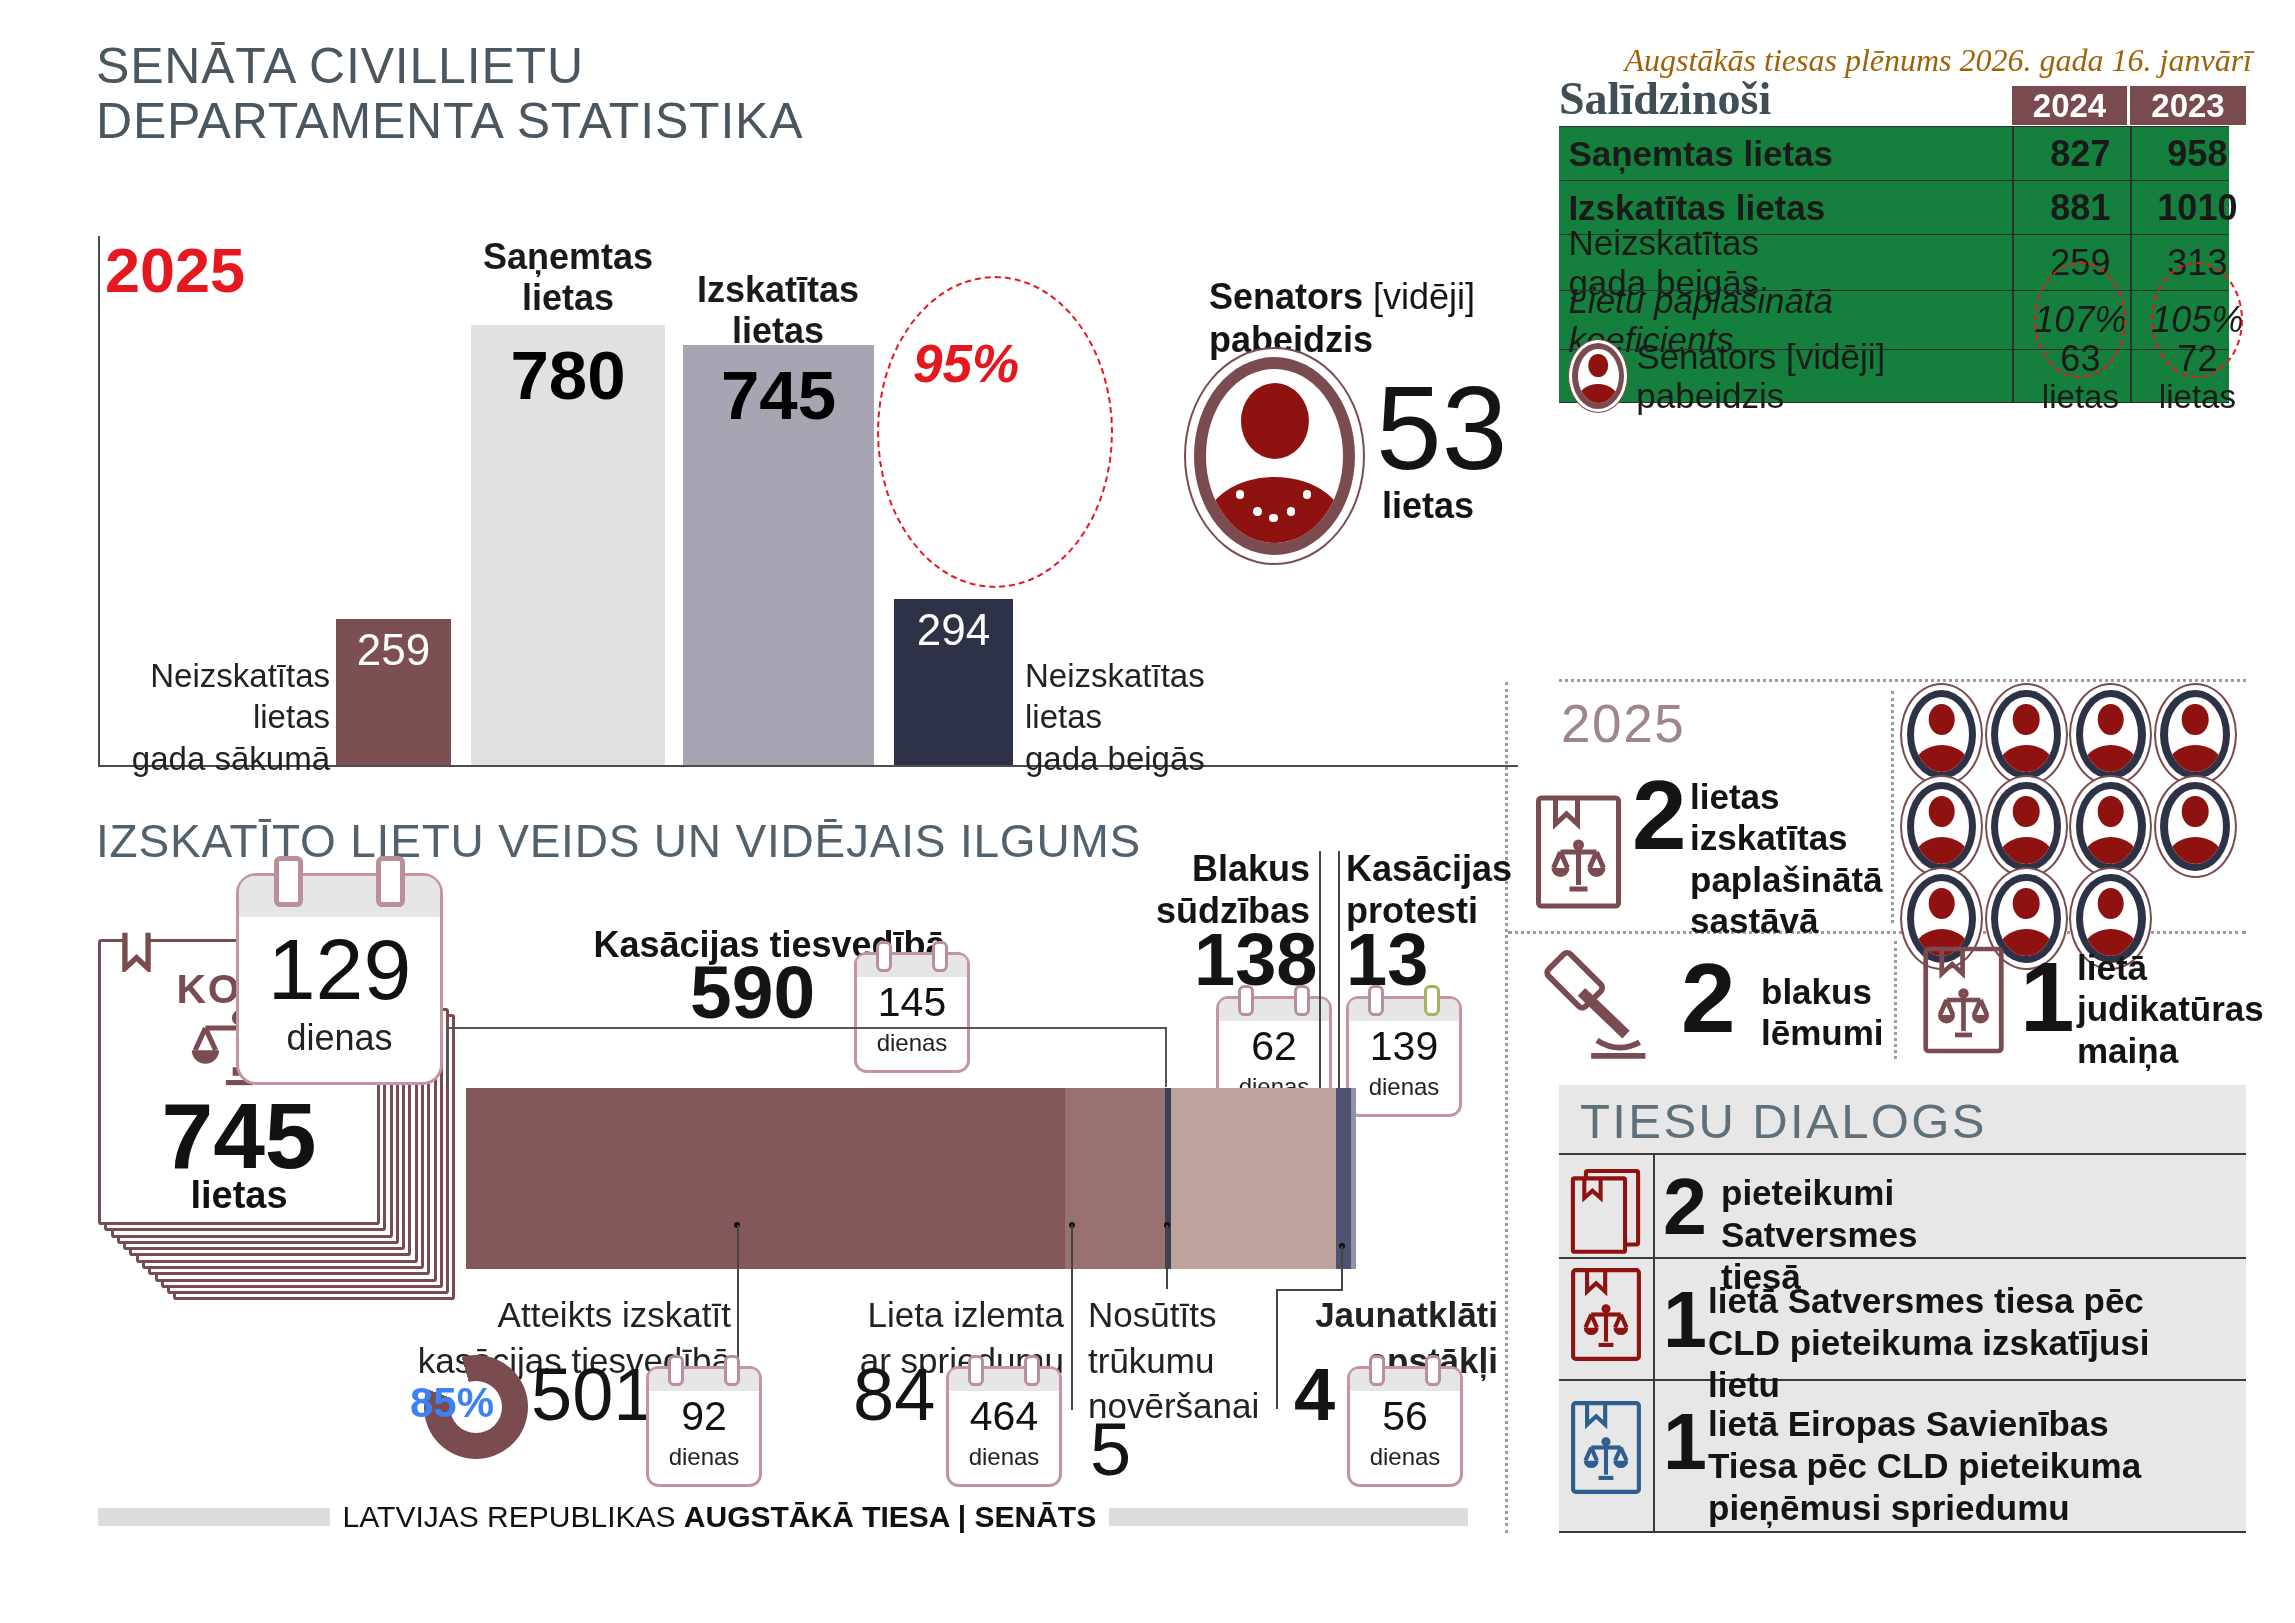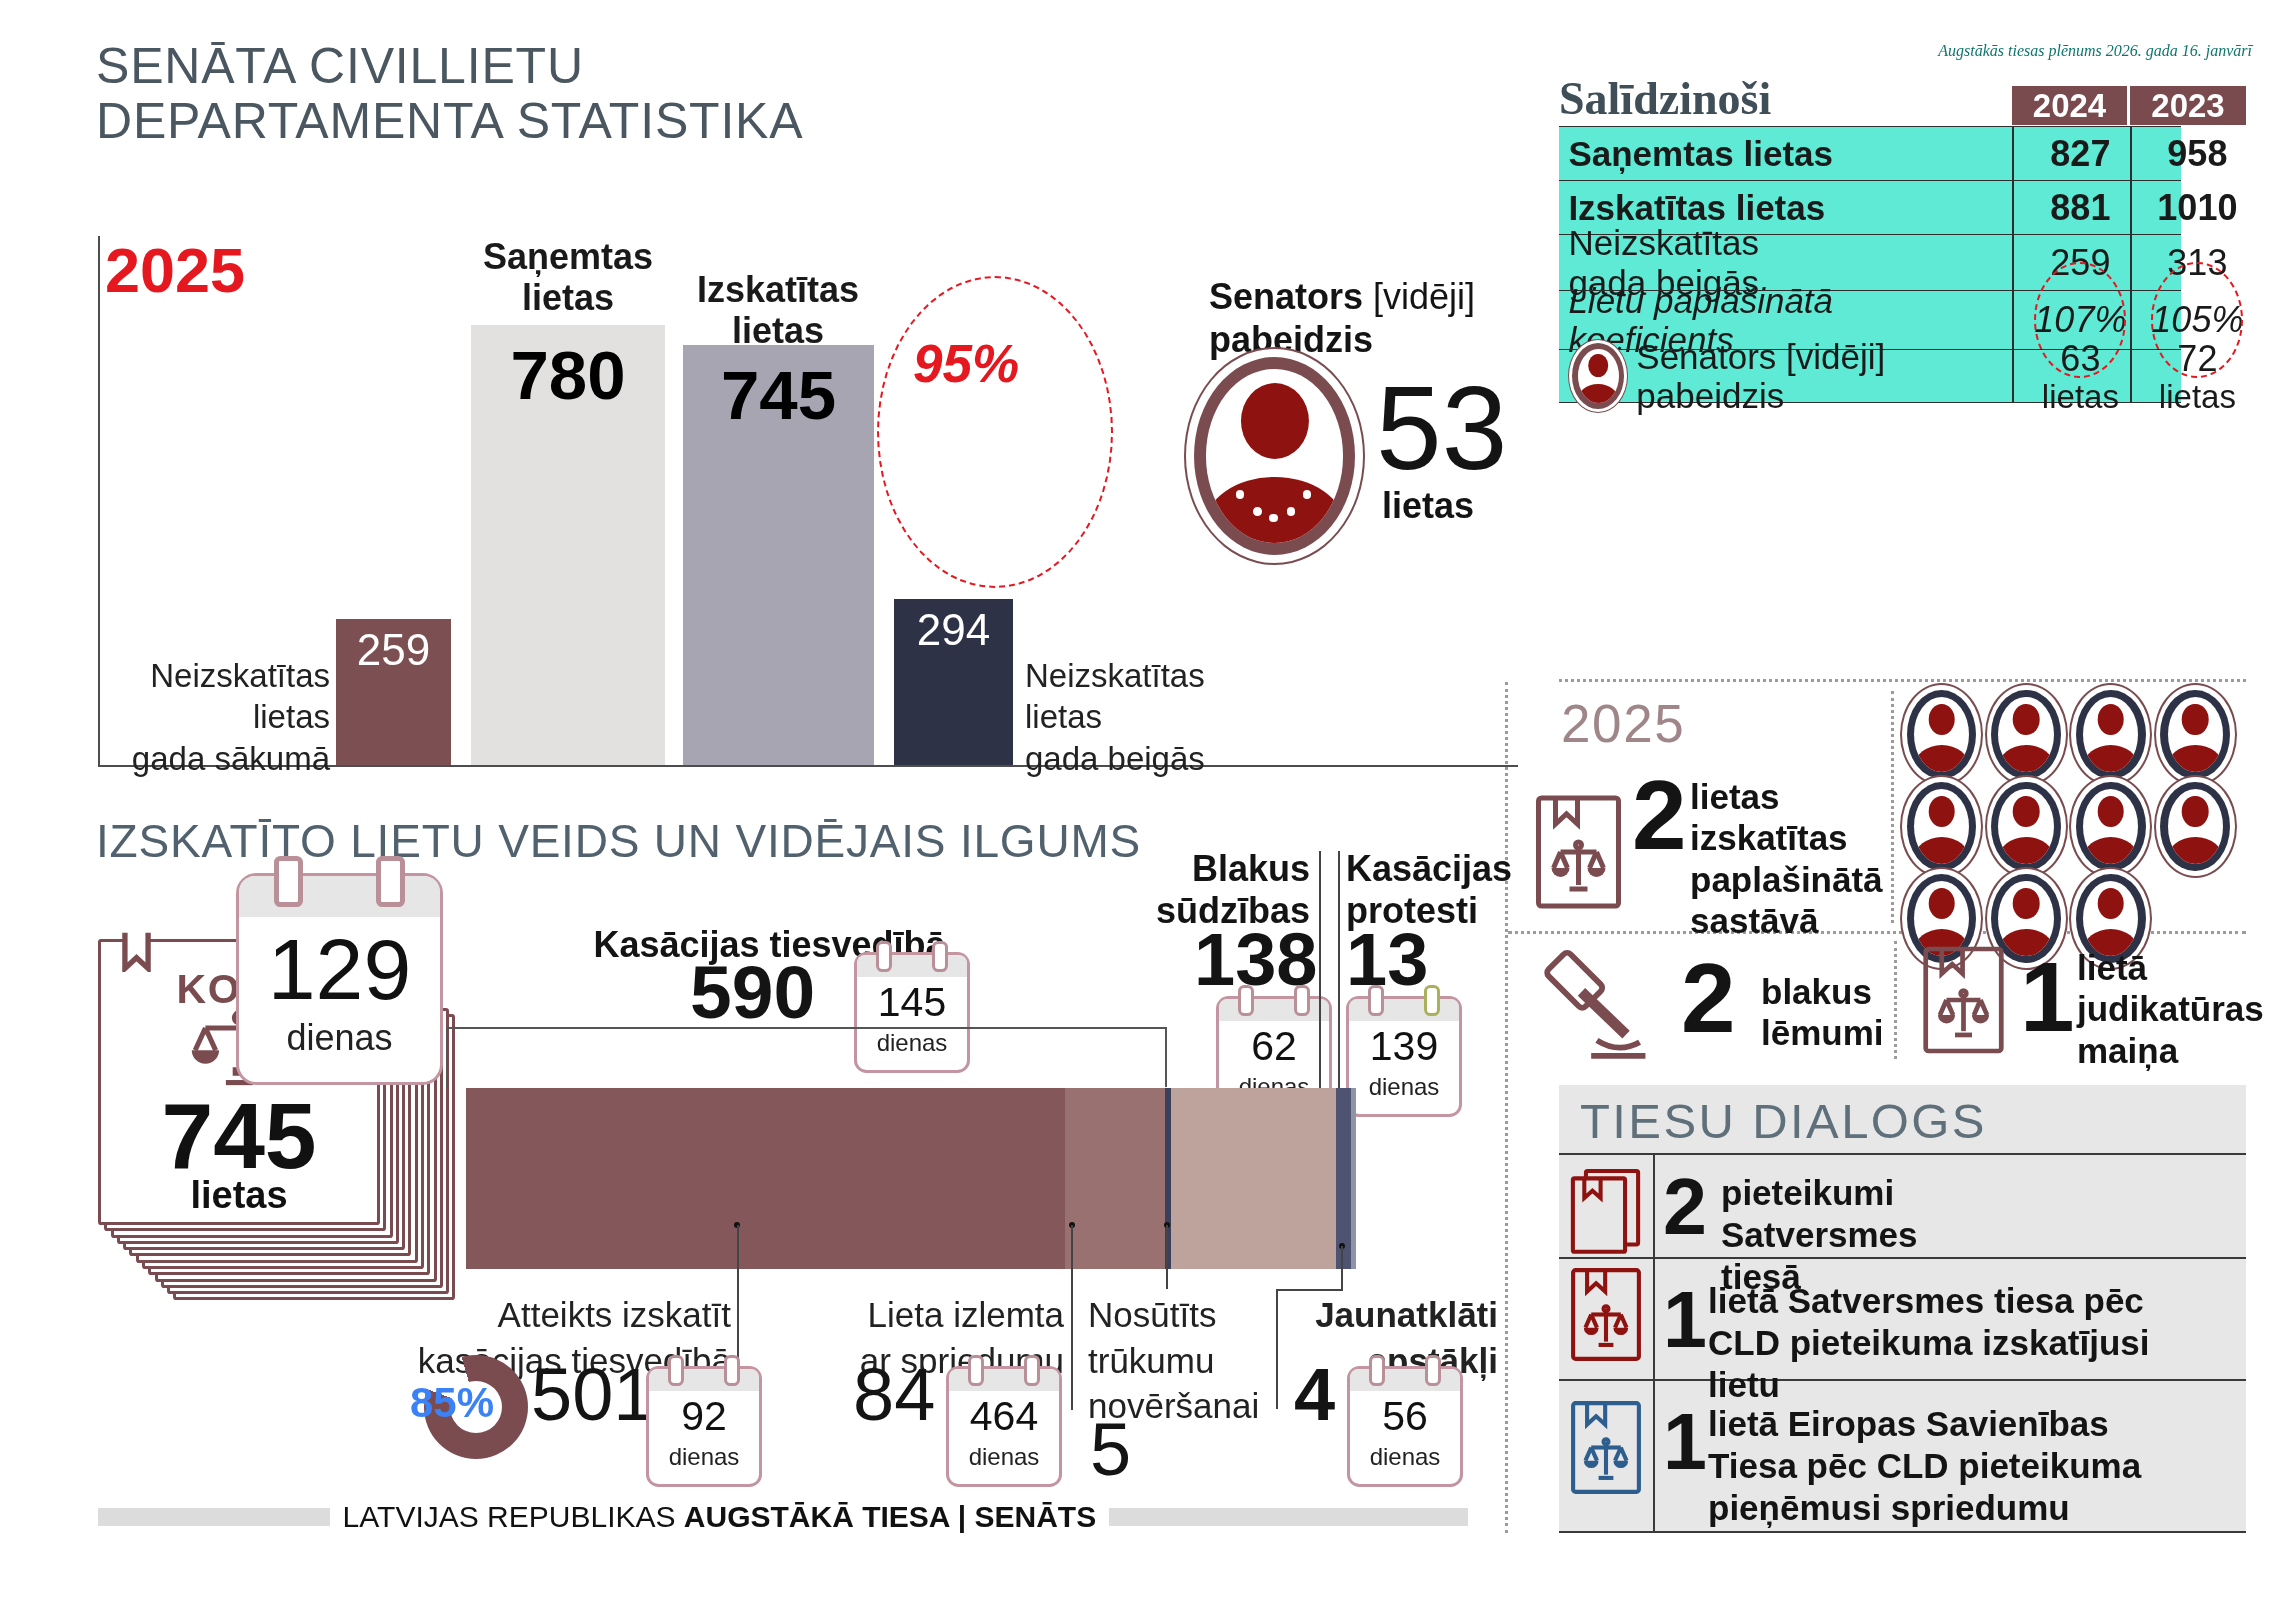--- a/index.html
+++ b/index.html
@@ -7,21 +7,21 @@
         font-family:"Liberation Sans",sans-serif;color:#1a1a1a;}
   .abs{position:absolute;}
   .b{font-weight:bold;}
   .ctr{text-align:center;}
   .rgt{text-align:right;}
 
   
   .main-title{left:96px;top:39px;width:903px;font-size:50px;line-height:1.1;
               color:#4a5761;font-weight:400;letter-spacing:0.8px;}
   .plenum{right:43px;top:42px;font-family:"Liberation Serif",serif;font-style:italic;
-          font-size:16px;color:#0f766e;}
+          font-size:32px;color:#a16207;}
   .sec2-head{left:96px;top:814px;width:1257px;font-size:46px;color:#51616d;
              font-weight:400;letter-spacing:0.8px;}
 
   
   .ln{position:absolute;background:#4d4d4d;}
   .year-red{left:105px;top:234px;font-size:63px;font-weight:bold;color:#e5181f;}
   .vbar{position:absolute;bottom:858px;}
   .vbar .val-lg{padding-top:11px;text-align:center;font-size:69px;font-weight:bold;color:#000000;}
   .vbar .val-sm{padding-top:6.3px;text-align:center;font-size:44px;font-weight:300;color:#fff;}
   .bar-toplab{font-size:36px;font-weight:bold;line-height:1.15;text-align:center;}
@@ -53,21 +53,21 @@
   .bead{position:absolute;width:8.6px;height:8.6px;border-radius:50%;background:#fff;z-index:2;}
   .sen-name{left:1209px;top:275px;font-size:36px;line-height:1.2;color:#141414;}
   .sen-53{left:1376px;top:360px;font-size:118px;font-weight:300;color:#141414;}
   .sen-53-unit{left:1382px;top:485px;font-size:36px;font-weight:bold;color:#141414;}
 
   
   .tbl-title{left:1559px;top:72px;font-family:"Liberation Serif",serif;
              font-size:46px;color:#3f4e57;font-weight:600;}
   .hd-cell{top:86px;height:39px;background:#7a4b4e;color:#fff;font-size:33px;font-weight:bold;
            line-height:39px;text-align:center;}
-  .tbody{left:1559px;top:126px;width:622px;background:#5eead4;}
+  .tbody{left:1559px;top:126px;width:670px;background:#15803d;}
   .t-row{position:relative;display:flex;align-items:center;border-top:1.6px solid #2e2e2e;}
   .t-row:first-child{border-top:1.6px solid #2e2e2e;}
   .tbody-end{border-top:1.6px solid #2e2e2e;}
   .t-label{flex:0 0 453px;padding-left:9.4px;display:flex;align-items:center;gap:7.9px;}
   .t-lab-text{font-size:35px;line-height:1.12;}
   .t-val{flex:0 0 118px;text-align:center;font-size:36px;position:relative;}
   .t-val:last-child{flex:0 0 116px;}
   .s-bold .t-lab-text,.s-bold .t-val{font-weight:bold;}
   .s-italic .t-lab-text,.s-italic .t-val{font-style:italic;}
   .t-unit{font-size:33px;line-height:1.05;}

